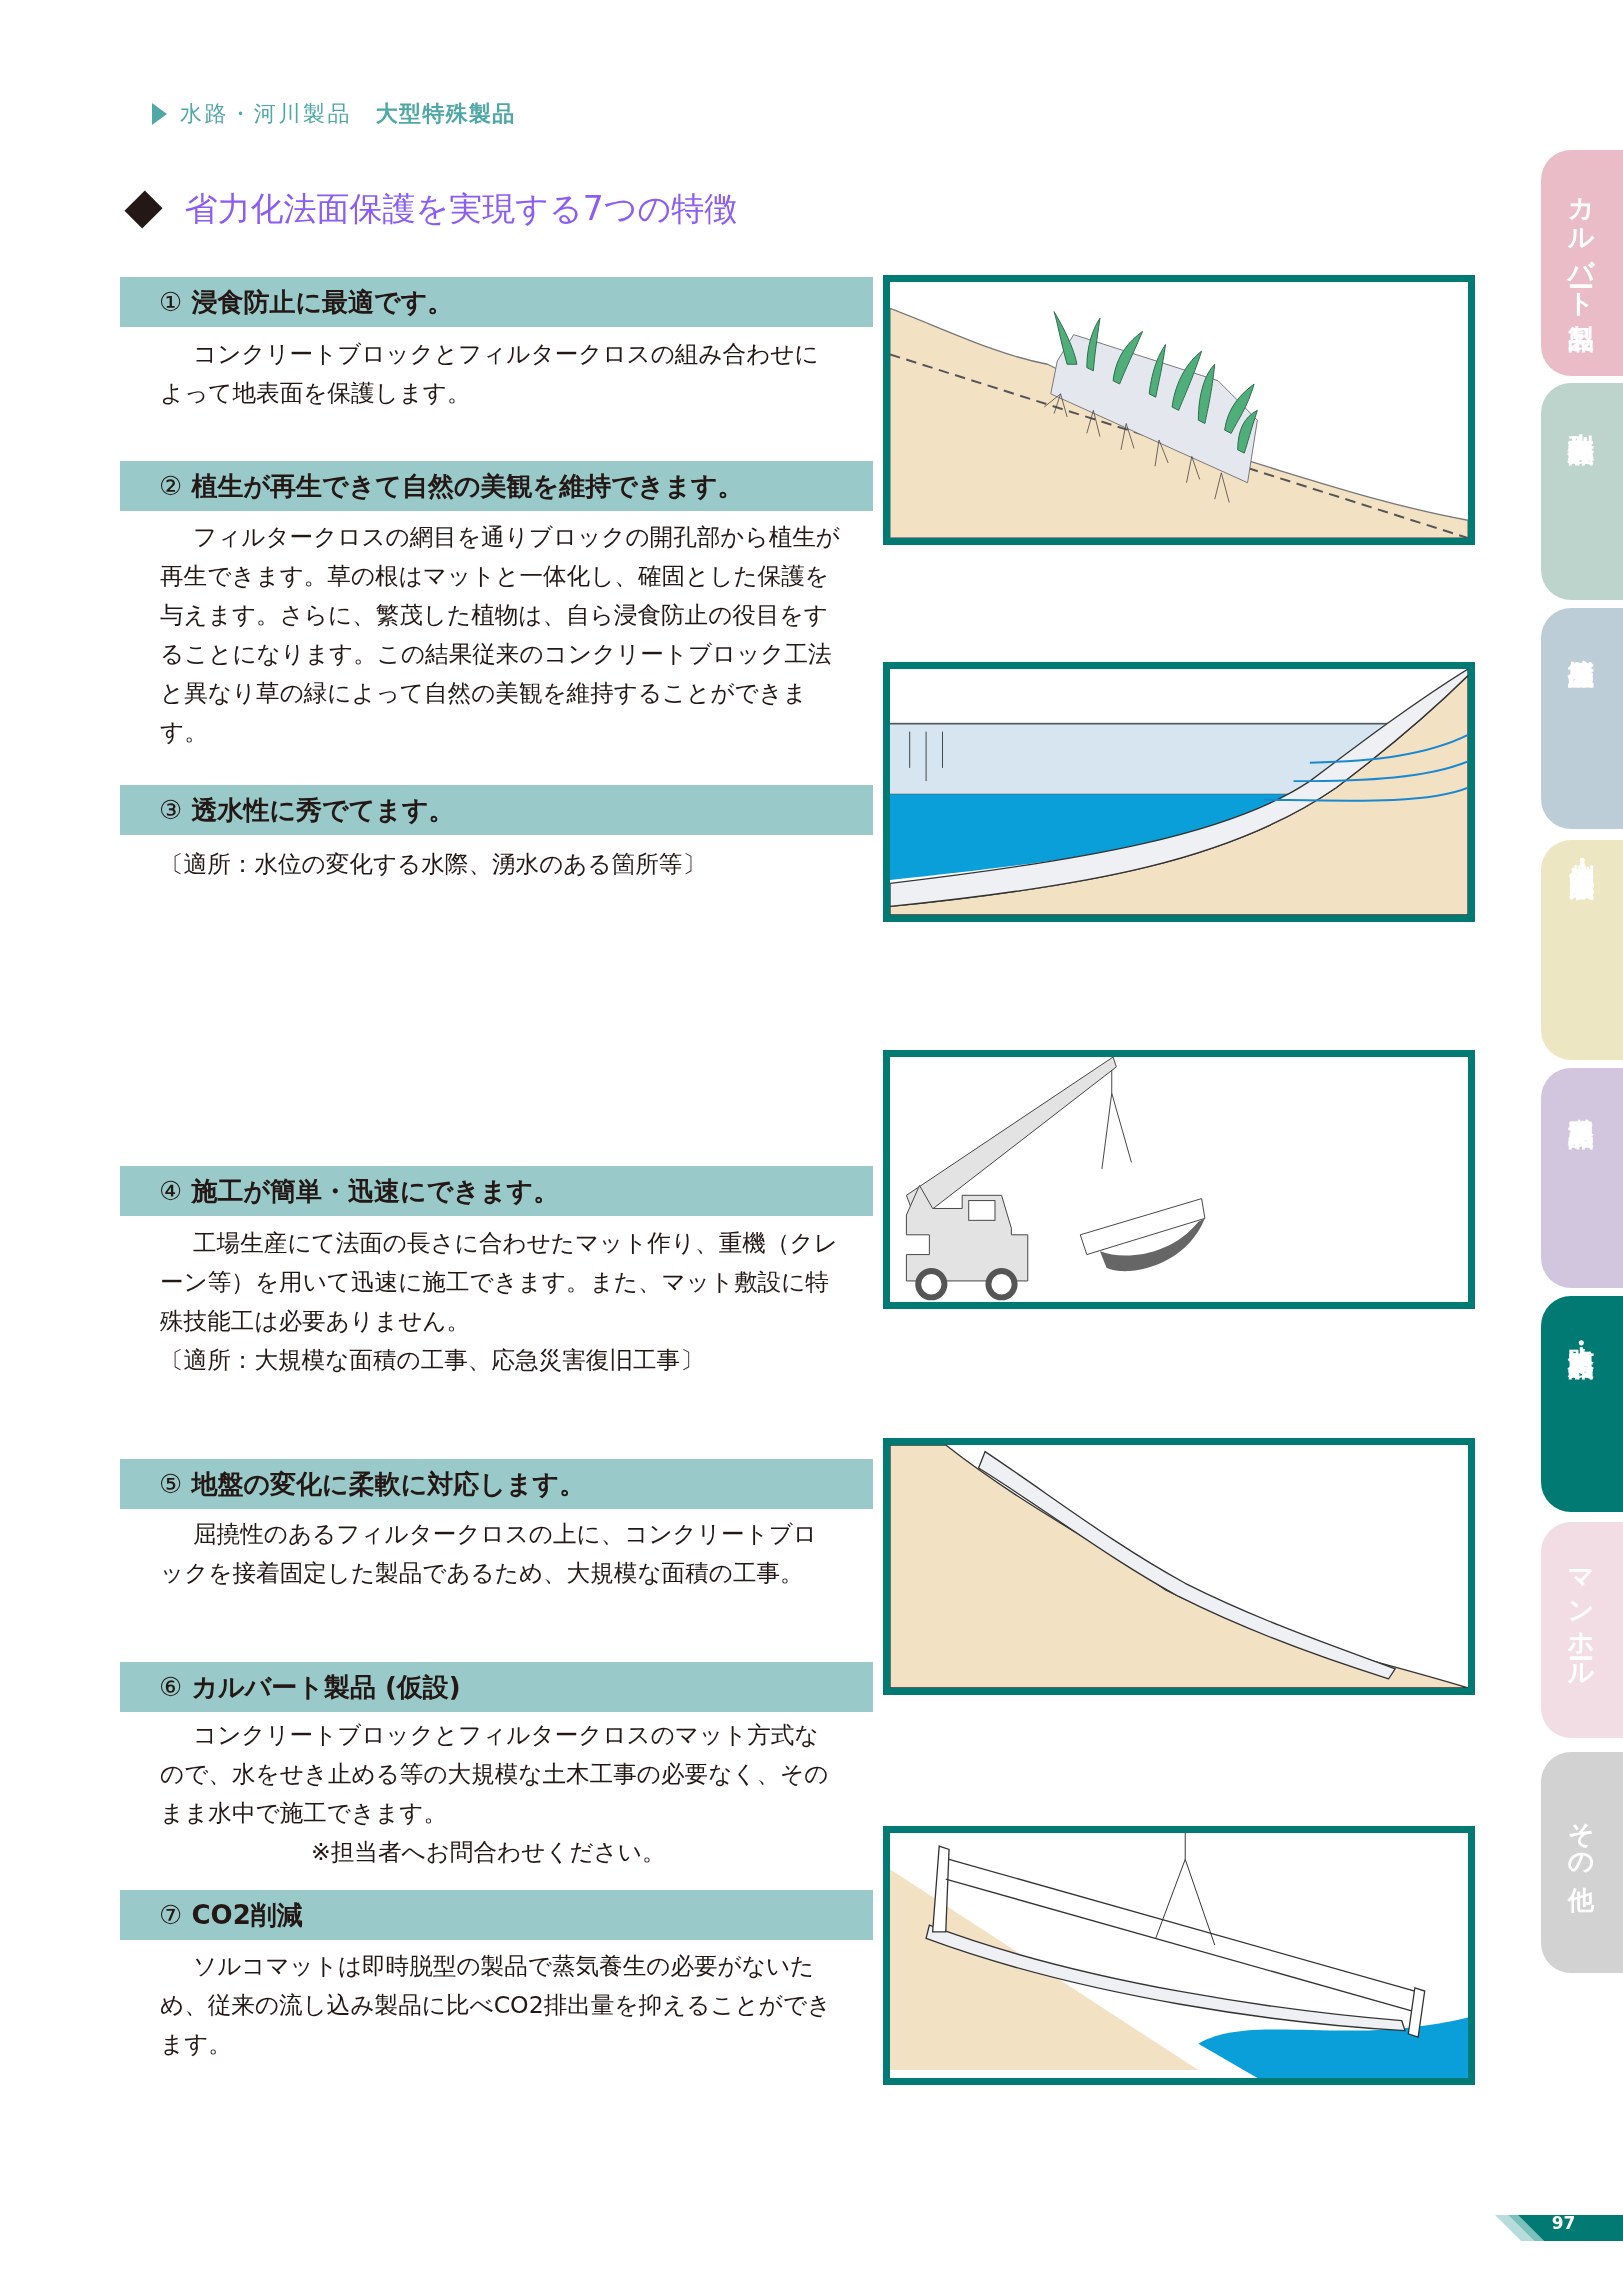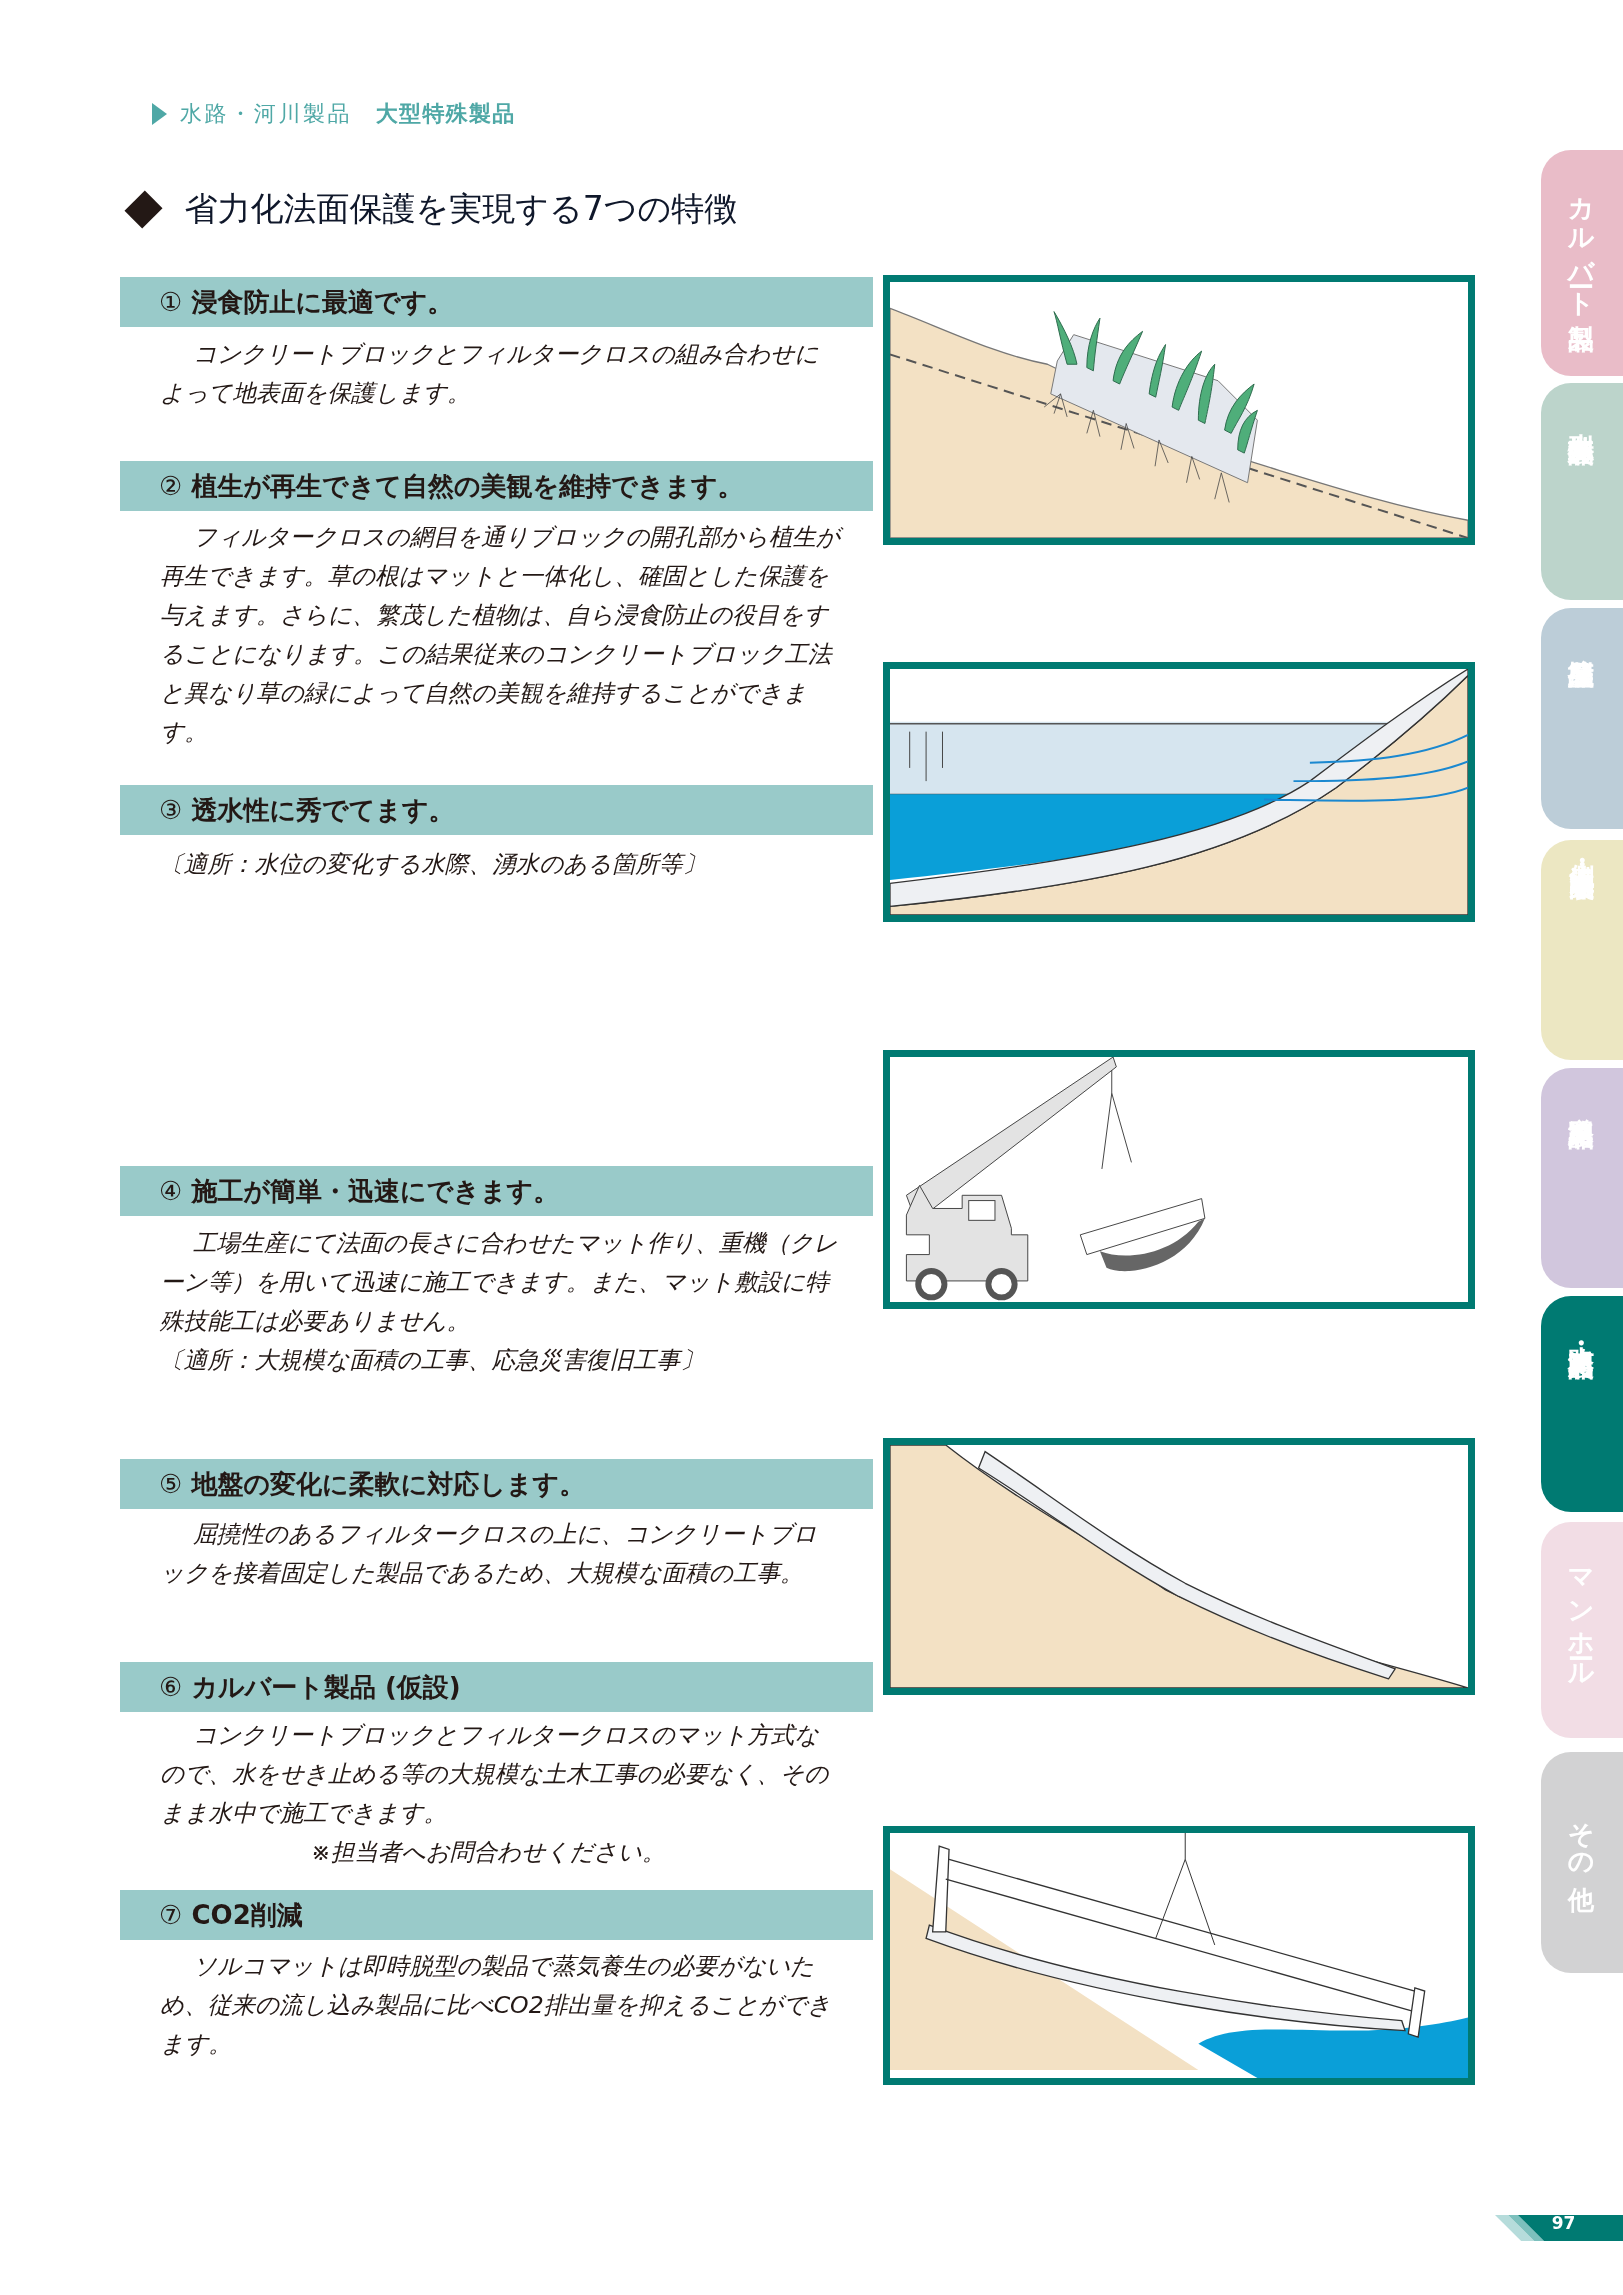--- a/index.html
+++ b/index.html
@@ -13,35 +13,35 @@
     position:absolute; left:152px; top:97px; height:33px;
     display:flex; align-items:center; font-size:22px; color:#4fa8a6; letter-spacing:2.6px;
   }
   .breadcrumb .tri {
     width:0; height:0; border-top:11px solid transparent; border-bottom:11px solid transparent;
     border-left:15.7px solid #4fa8a6; margin-right:13px;
   }
   .breadcrumb .sep { margin-left:23.6px; font-weight:bold; letter-spacing:1.3px; }
   .page-title {
     position:absolute; left:124px; top:180px; height:59px;
-    display:flex; align-items:center; font-size:33px; color:#0f172a;
+    display:flex; align-items:center; font-size:33px; color:#8b5cf6;
   }
   .page-title .diamond {
     width:25px; height:25px; background:#231815; transform:rotate(45deg) scaleY(1.15);
     margin:0 29px 0 6.5px;
   }
   .sec-bar {
     position:absolute; left:120px; width:753px; height:50px;
     background:#99cac9; display:flex; align-items:center;
     font-size:26px; font-weight:bold; color:#231815; box-sizing:border-box; padding-left:39px;
   }
   .sec-bar .num { margin-right:9.2px; font-weight:normal; }
   .sec-body {
     position:absolute; left:160px; width:681px;
-    font-size:23.6px; line-height:39px; color:#231815;font-style:italic;
+    font-size:23.6px; line-height:39px; color:#231815;
   }
   .sec-body p { margin:0; }
   .sec-body .indent { text-indent:33px; }
   .note-center { text-align:left; padding-left:151px; }
 
   .fig {
     position:absolute; left:883px; width:592px; box-sizing:border-box;
     border:7.9px solid #007a72; background:#fff; overflow:hidden;
   }
   .fig svg { display:block; width:100%; height:100%; }

